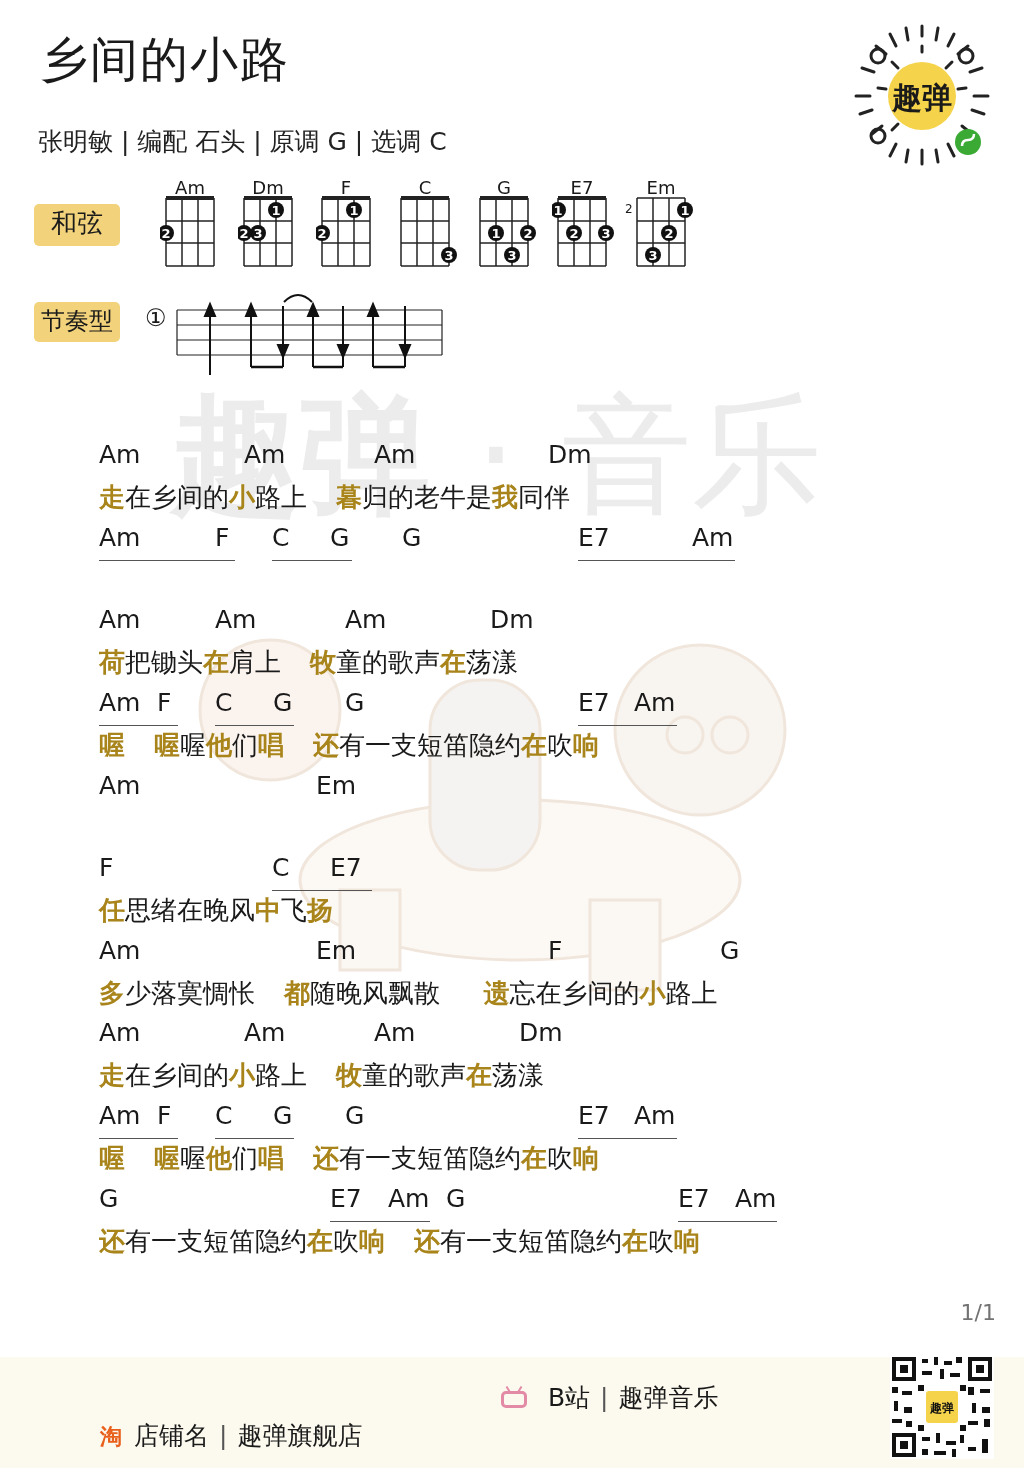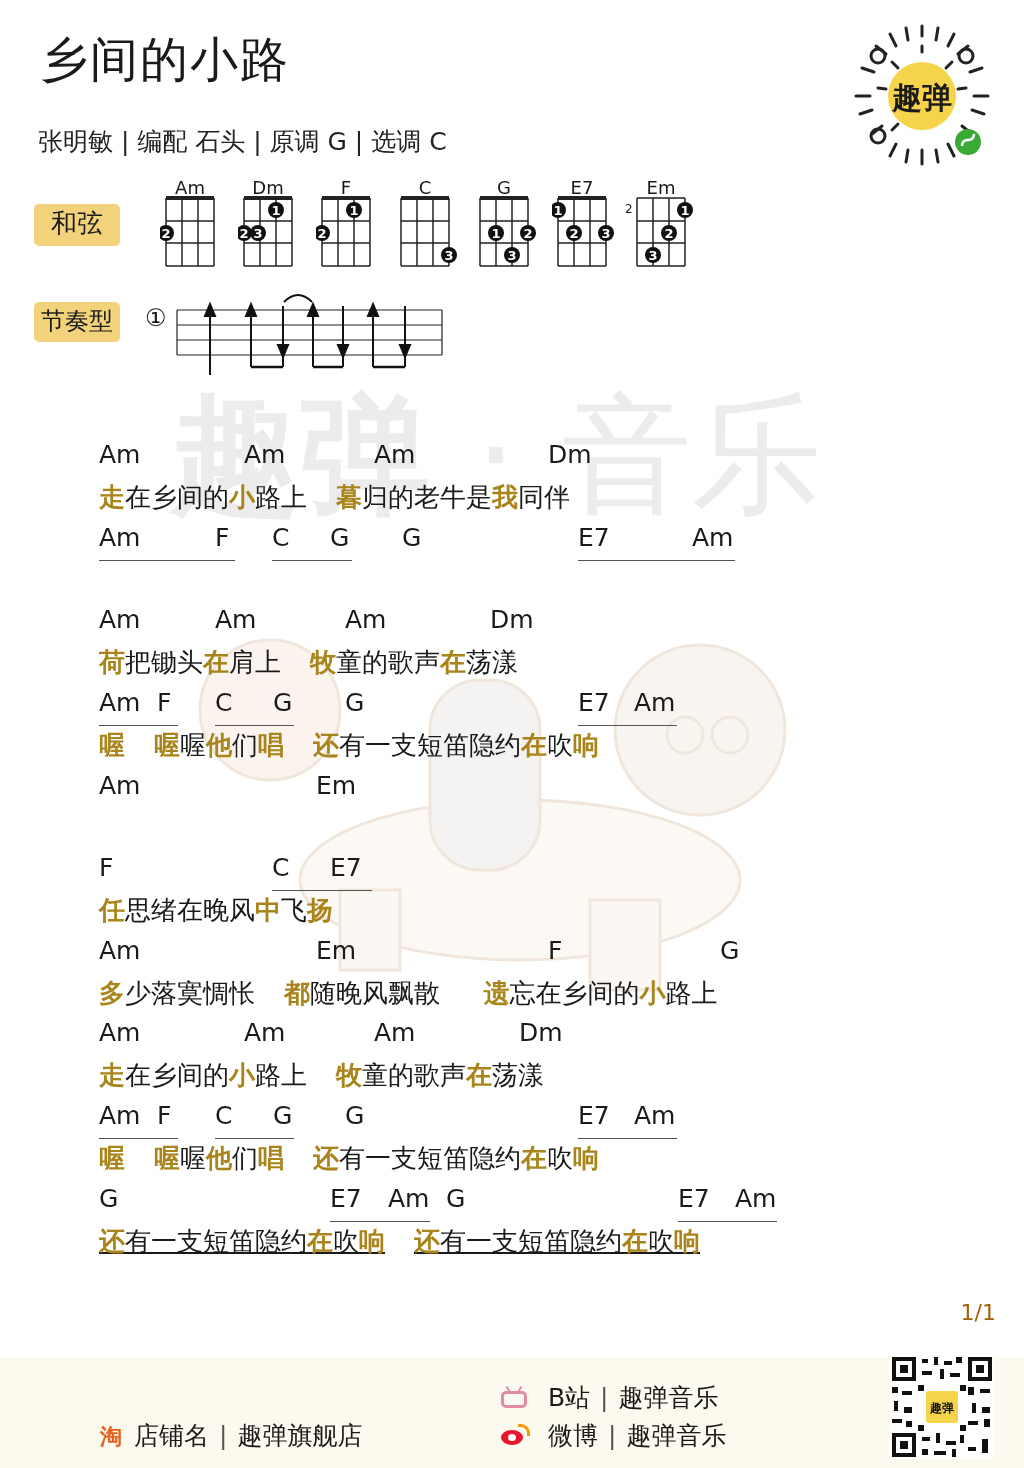--- a/index.html
+++ b/index.html
@@ -22,21 +22,21 @@
   .watermark .dot { font-weight:normal; }
 
   .illu { z-index:0; }
 
   .ln { position:absolute; left:0; width:1024px; height:40px; z-index:2; }
   .chord { position:absolute; font-size:25px; line-height:30px; color:#1a1a1a; white-space:nowrap; }
   .lyr { position:absolute; font-size:26px; line-height:34px; white-space:nowrap; letter-spacing:0px; }
   .lyr span.h { color:#a8841a; font-weight:bold; }
   .uline { position:absolute; height:0; border-top:1.5px solid #555; }
 
-  .pagenum { right:28px; top:1300px; font-size:22px; color:#a16207; }
+  .pagenum { right:28px; top:1300px; font-size:22px; color:#737373; }
   .footer { left:0; top:1357px; width:1024px; height:111px; background:#fcf9ee; }
   .footer .fitem { position:absolute; font-size:25px; line-height:34px; white-space:nowrap; color:#1a1a1a; }
   .footer .sep { color:#555; padding:0 10px; }
   .qr { position:absolute; }
 </style>
 </head>
 <body>
 
 <div class="abs title">乡间的小路</div>
 <div class="abs meta">张明敏 | 编配 石头 | 原调 G | 选调 C</div>
@@ -356,46 +356,38 @@
     </div>
     <div class="ln" style="top: 1184px;">
       <span class="chord" style="left: 99px; top: 0px;">G</span>
       <span class="chord" style="left: 330px; top: 0px;">E7</span>
       <span class="chord" style="left: 388px; top: 0px;">Am</span>
       <span class="chord" style="left: 446px; top: 0px;">G</span>
       <span class="chord" style="left: 678px; top: 0px;">E7</span>
       <span class="chord" style="left: 735px; top: 0px;">Am</span>
       <div class="uline" style="left: 330px; width: 100px; top: 37px;"></div>
       <div class="uline" style="left: 678px; width: 99px; top: 37px;"></div>
-      <div class="lyr" style="left: 99px; top: 40px; text-decoration: underline;"><span class="h">还</span><span>有一支短笛隐约</span><span class="h">在</span><span>吹</span><span class="h">响</span><span style="display: inline-block; width: 29px;"></span><span class="h">还</span><span>有一支短笛隐约</span><span class="h">在</span><span>吹</span><span class="h">响</span></div>
+      <div class="lyr" style="left: 99px; top: 40px;"><span class="h">还</span><span>有一支短笛隐约</span><span class="h">在</span><span>吹</span><span class="h">响</span><span style="display: inline-block; width: 29px;"></span><span class="h">还</span><span>有一支短笛隐约</span><span class="h">在</span><span>吹</span><span class="h">响</span></div>
     </div>
   </div>
 
 <div class="abs pagenum">1/1</div>
 
 <div class="abs footer">
   <div class="fitem" style="left:500px;top:24px;">
     <span style="display:inline-block;width:28px;height:22px;position:relative;vertical-align:-2px;margin-right:12px;">
       <span style="position:absolute;left:1px;top:5px;width:26px;height:17px;border:3px solid #e28aa6;border-radius:5px;box-sizing:border-box;"></span>
       <span style="position:absolute;left:7px;top:0;width:2px;height:6px;background:#e28aa6;transform:rotate(-30deg);"></span>
       <span style="position:absolute;left:19px;top:0;width:2px;height:6px;background:#e28aa6;transform:rotate(30deg);"></span>
     </span>
     <span>B站</span><span class="sep">|</span><span>趣弹音乐</span>
   </div>
   <div class="fitem" style="left:100px;top:62px;">
     <span style="display:inline-block;width:26px;color:#e8601c;font-weight:bold;font-size:22px;">淘</span>
     <span>店铺名</span><span class="sep">|</span><span>趣弹旗舰店</span>
-  </div>
-  <div class="fitem" style="left:500px;top:62px;">
-    <span style="display:inline-block;width:28px;height:22px;position:relative;vertical-align:-2px;margin-right:12px;">
-      <span style="position:absolute;left:1px;top:6px;width:22px;height:15px;border-radius:50%;background:#e6162d;"></span>
-      <span style="position:absolute;left:8px;top:10px;width:8px;height:7px;border-radius:50%;background:#fff;"></span>
-      <span style="position:absolute;left:18px;top:0;width:9px;height:9px;border-top:3px solid #f29a0e;border-right:3px solid #f29a0e;border-radius:0 9px 0 0;"></span>
-    </span>
-    <span>微博</span><span class="sep">|</span><span>趣弹音乐</span>
   </div>
   <div class="qr" style="left:890px;top:-2px;width:104px;height:104px;background:#fff;">
     <svg width="104" height="104" viewBox="0 0 104 104">
       <rect x="2" y="2" width="24" height="24" fill="#111"></rect>
         <rect x="6" y="6" width="16" height="16" fill="#fff"></rect>
         <rect x="10" y="10" width="8" height="8" fill="#111"></rect>
       <rect x="78" y="2" width="24" height="24" fill="#111"></rect>
         <rect x="82" y="6" width="16" height="16" fill="#fff"></rect>
         <rect x="86" y="10" width="8" height="8" fill="#111"></rect>
       <rect x="2" y="78" width="24" height="24" fill="#111"></rect>

